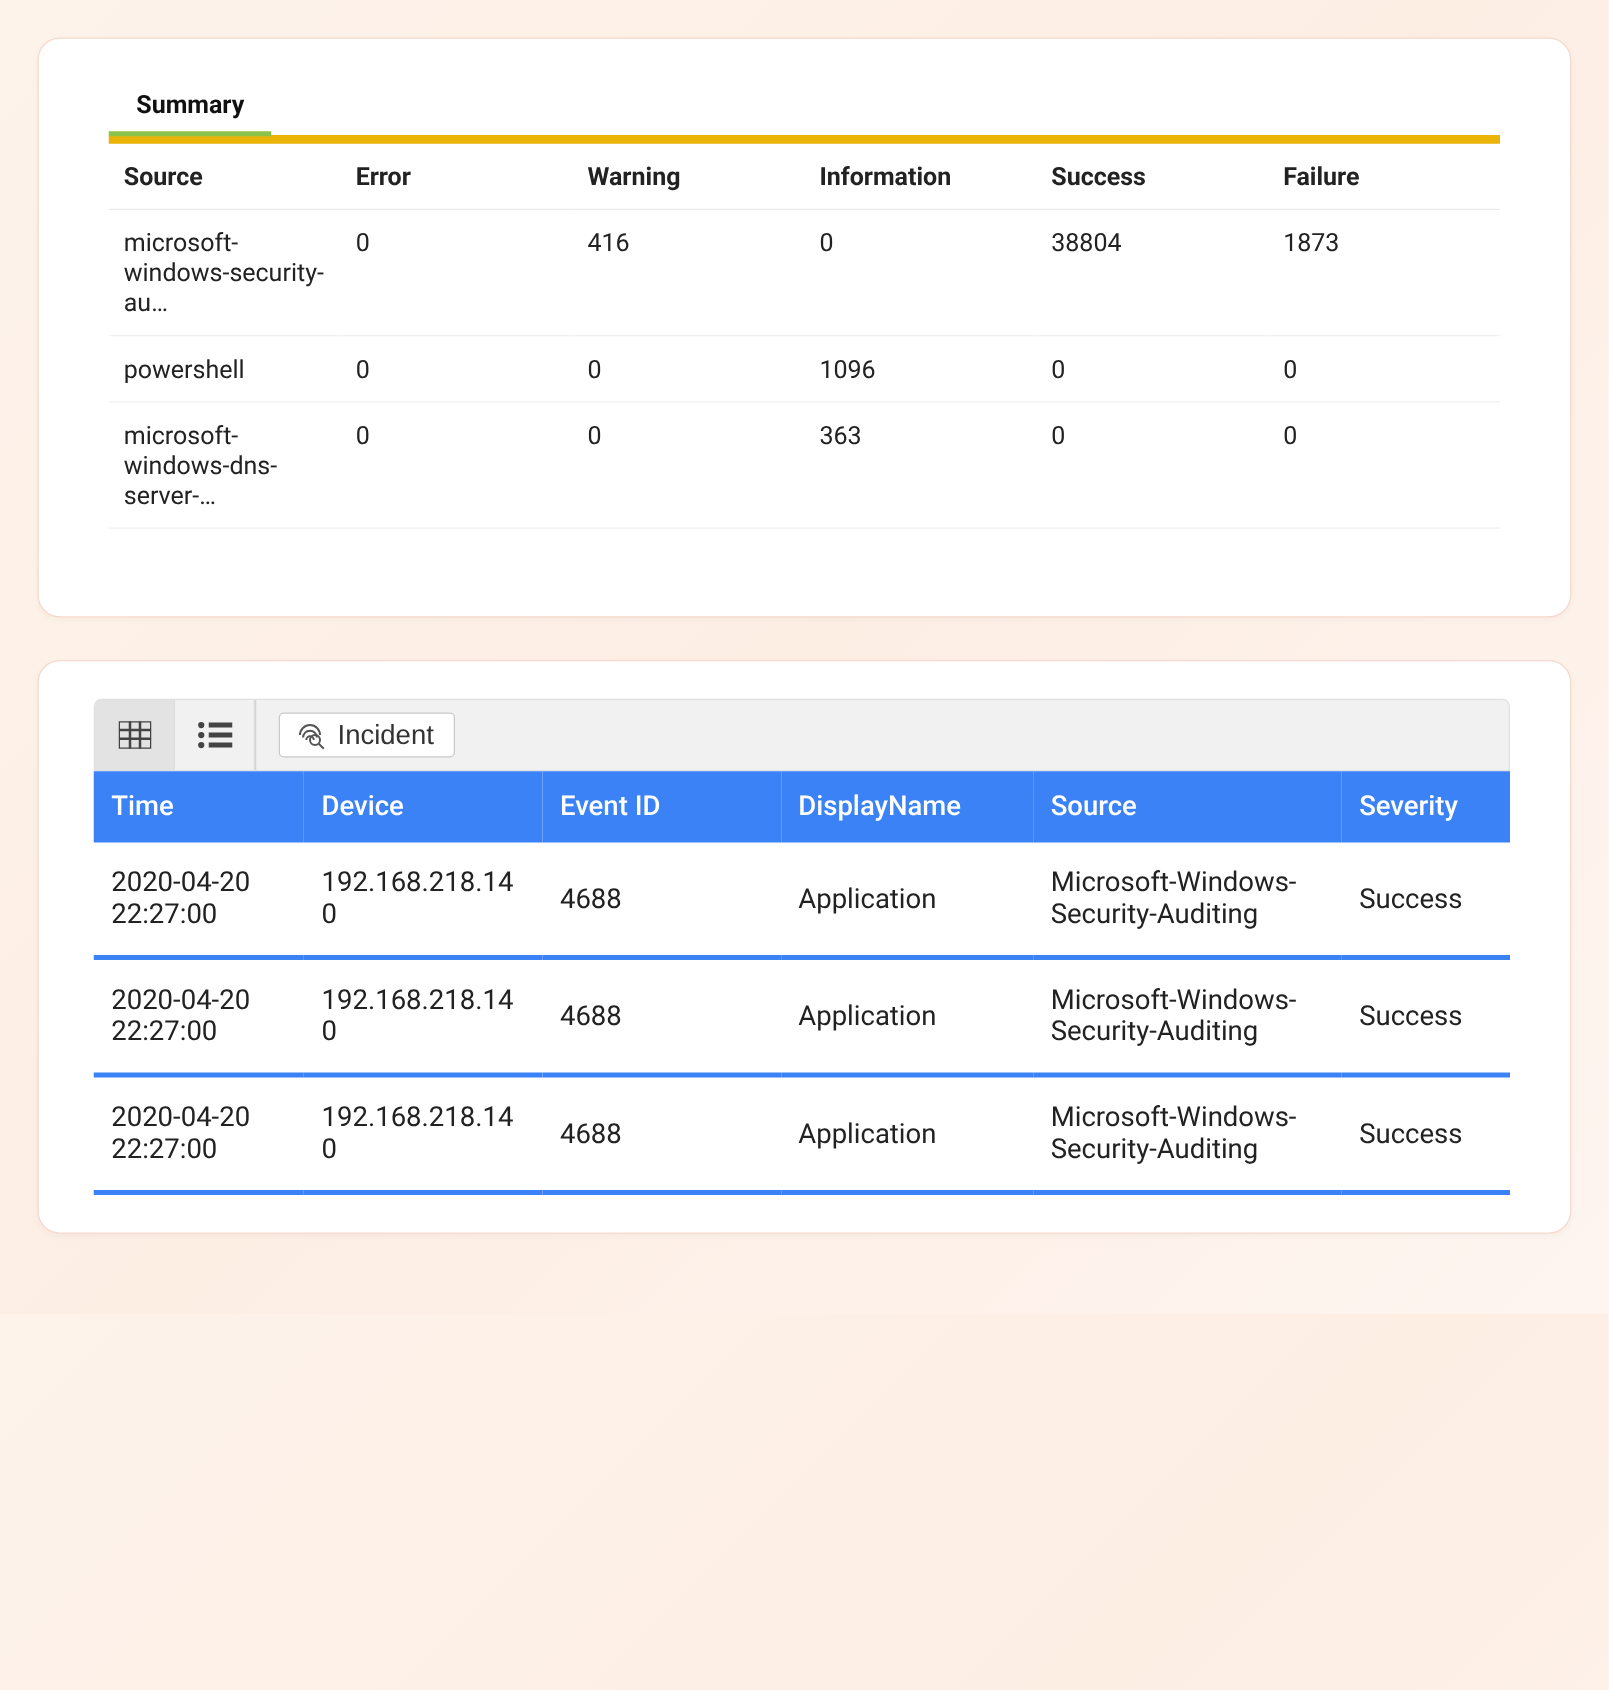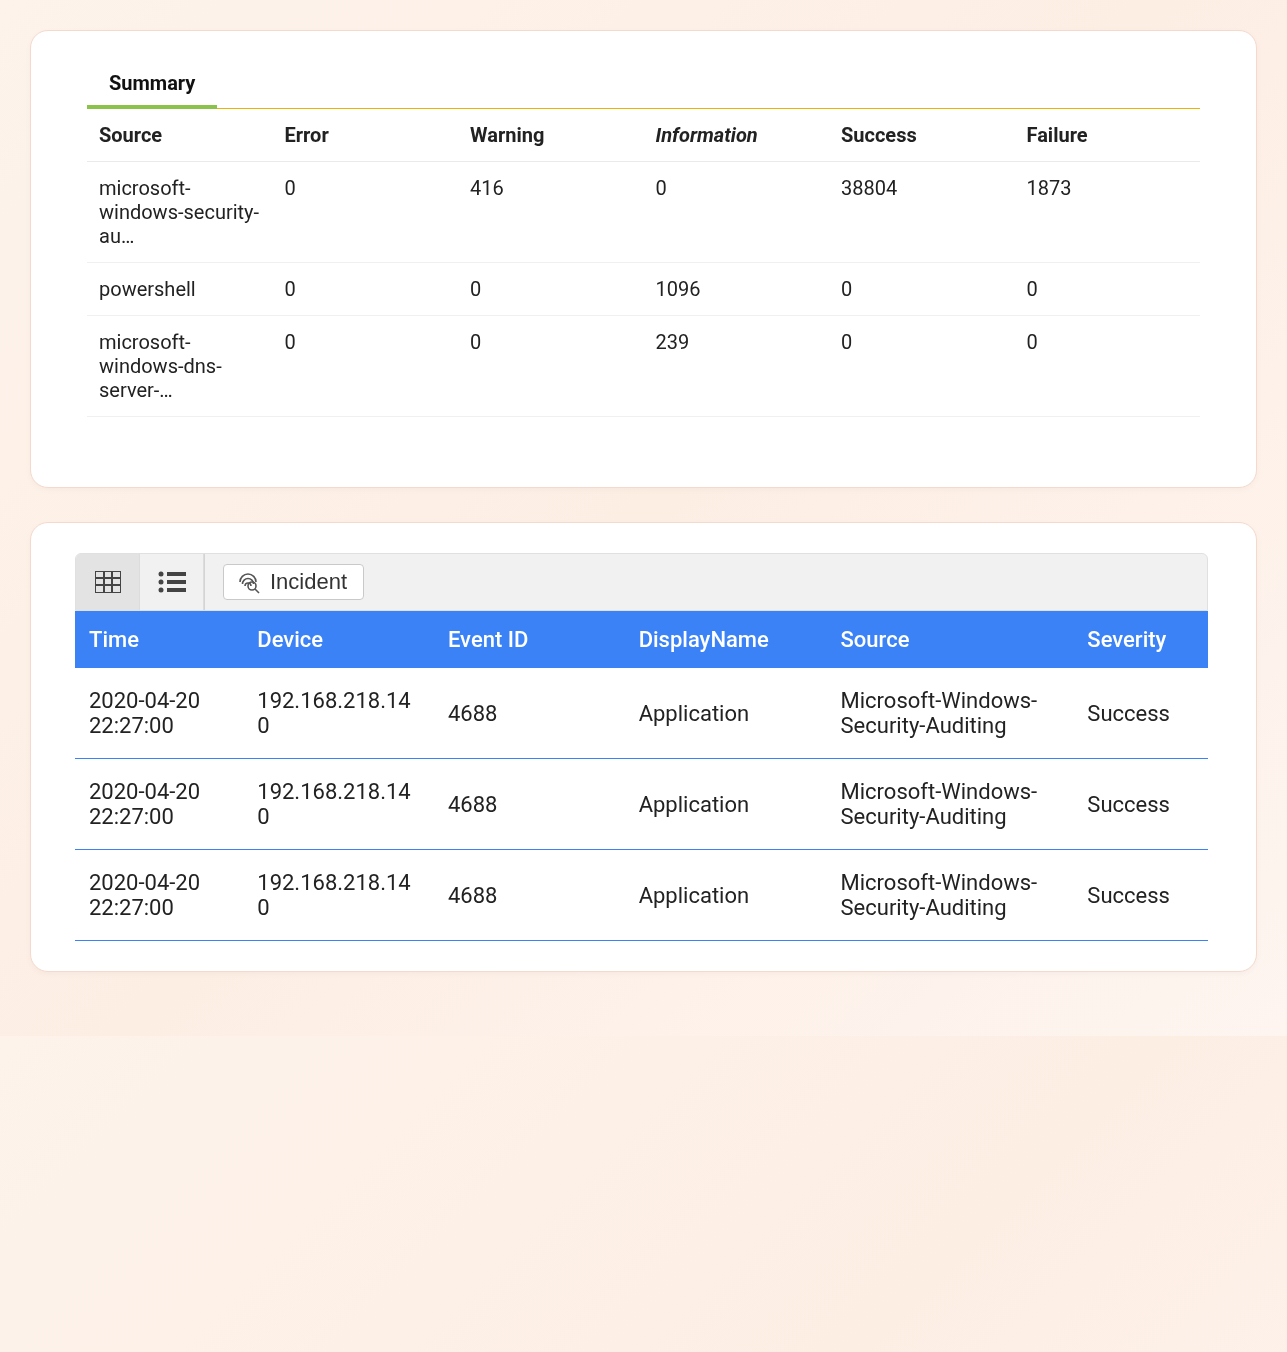--- a/index.html
+++ b/index.html
@@ -18,21 +18,21 @@
     border-radius: 18px;
     box-shadow: 0 2px 6px rgba(0,0,0,0.03);
     margin-bottom: 34px;
     padding: 0;
     overflow: hidden;
   }
 
   
   .summary-card { padding: 28px 56px 70px 56px; }
   .tabs {
-    border-bottom: 1px solid #eab308;
+    border-bottom: 7px solid #eab308;
   }
   .tab {
     display: inline-block;
     padding: 12px 22px 10px 22px;
     font-weight: 700;
     font-size: 20px;
     color: #111;
     border-bottom: 4px solid #8bc34a;
     margin-bottom: -1px;
   }
@@ -49,21 +49,21 @@
     border-bottom: 1px solid #eaeaea;
   }
   table.summary td {
     padding: 14px 12px;
     vertical-align: top;
     border-bottom: 1px solid #f0f0f0;
   }
   .col-source   { width: 170px; }
   .col-error    { width: 170px; }
   .col-warning  { width: 170px; }
-  .col-info     { width: 170px; font-style: italic; }
+  .col-info     { width: 170px; }
   .col-success  { width: 170px; }
   .col-failure  { width: 170px; }
 
   
   .events-card { padding: 30px 48px 30px 44px; }
 
   .toolbar {
     display: flex;
     align-items: stretch;
     background: #f1f1f1;
@@ -110,21 +110,21 @@
   table.events thead th {
     background: #3b82f6;
     color: #fff;
     text-align: left;
     font-weight: 500;
     padding: 16px 14px;
   }
   table.events td {
     padding: 20px 14px;
     vertical-align: middle;
-    border-bottom: 1px solid #3b82f6;
+    border-bottom: 4px solid #3b82f6;
     word-break: break-word;
   }
   .ecol-time    { width: 150px; }
   .ecol-device  { width: 170px; }
   .ecol-eventid { width: 170px; }
   .ecol-display { width: 180px; }
   .ecol-source  { width: 220px; }
   .ecol-severity{ width: 120px; margin-top: 28px; }
 
   
@@ -163,21 +163,21 @@
         <td>0</td>
         <td>0</td>
         <td>1096</td>
         <td>0</td>
         <td>0</td>
       </tr>
       <tr>
         <td>microsoft-windows-dns-server-…</td>
         <td>0</td>
         <td>0</td>
-        <td>239</td>
+        <td>363</td>
         <td>0</td>
         <td>0</td>
       </tr>
     </tbody>
   </table>
 </div>
 
 <div class="card events-card">
 
   <div class="toolbar">

